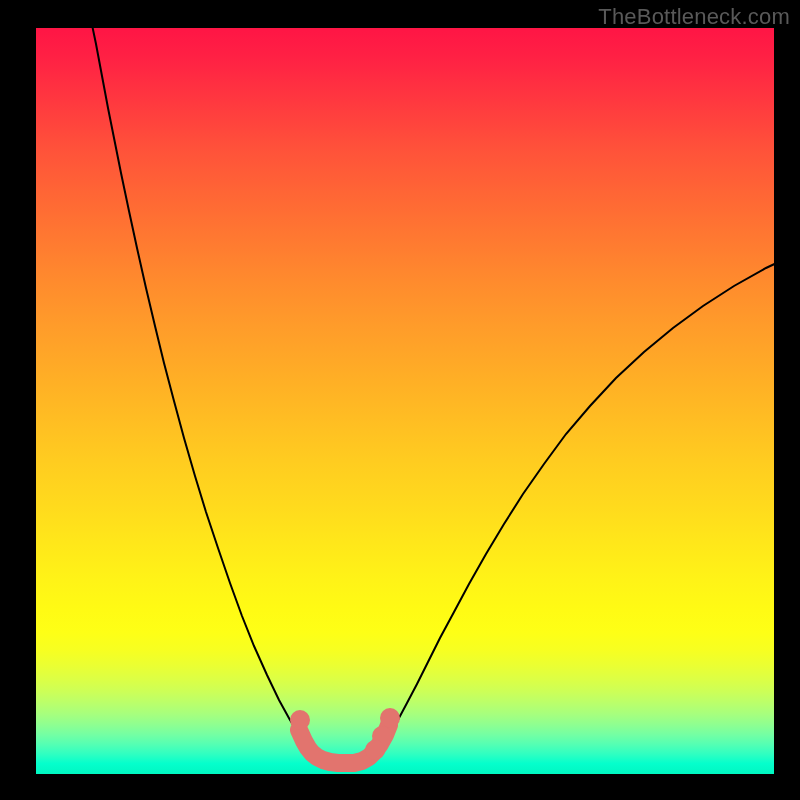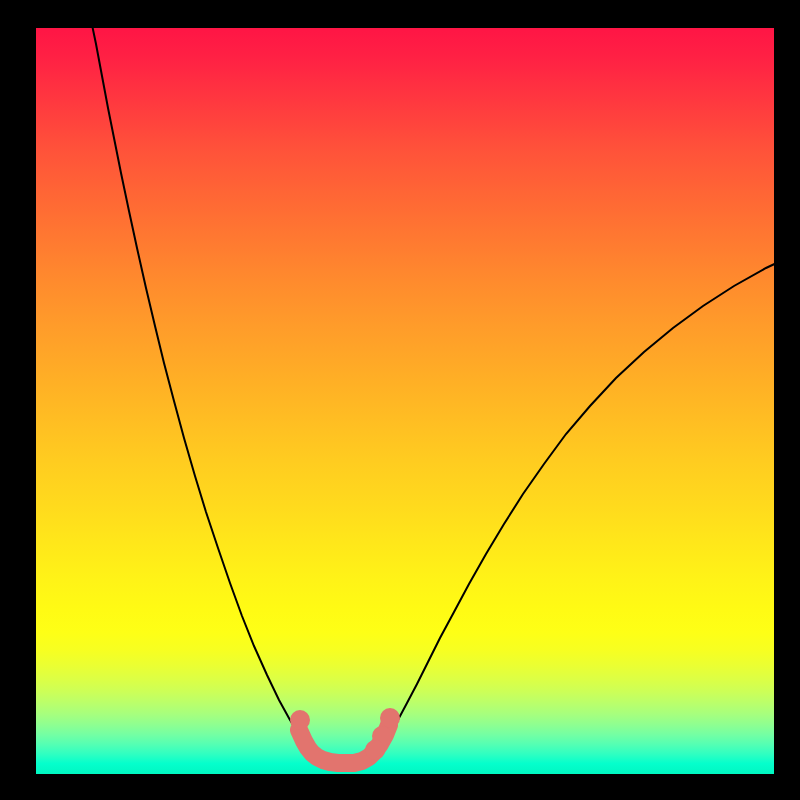--- a/index.html
+++ b/index.html
@@ -73,20 +73,21 @@
     width: 738px;
     height: 746px;
     overflow: visible;
   }
 </style>
 </head>
 <body>
 
 <div class="frame">
   <div class="plot"></div>
+  <div class="watermark">TheBottleneck.com</div>
 
   <svg class="overlay" viewBox="0 0 738 746">
     <path fill="none" stroke="#000" stroke-width="2" d="M 55 -8 L 60 16 L 66 48 L 72 80 L 78 110 L 85 145 L 93 183 L 101 220 L 110 260 L 119 298 L 128 335 L 138 373 L 148 410 L 159 448 L 170 484 L 182 520 L 194 555 L 206 588 L 218 618 L 231 647 L 243 672 L 254 692 L 263 706 L 271 716 L 278 723 L 286 728 L 294 732 L 302 734 L 308 735 L 315 735 L 322 734 L 330 731 L 337 726 L 343 720 L 349 712 L 356 702 L 363 690 L 371 675 L 381 656 L 392 634 L 404 610 L 418 584 L 433 556 L 450 526 L 468 496 L 487 466 L 508 436 L 530 406 L 554 378 L 580 350 L 608 324 L 637 300 L 667 278 L 698 258 L 730 240 L 747 232"></path>
 
     <path stroke-width="18" stroke-linecap="round" stroke-linejoin="round" fill="none" d="M 263 702 L 268 713 L 272 720 L 276 725 L 281 729 L 287 732 L 294 734 L 302 735 L 310 735 L 318 735 L 326 733 L 333 729 L 339 723 L 344 716 L 349 707 L 353 697" stroke="#e2746e"></path>
 
     <g>
         <circle cx="264" cy="692" r="10" fill="#e2746e"></circle>
         <circle cx="354" cy="690" r="10" fill="#e2746e"></circle>
         <circle cx="346" cy="708" r="10" fill="#e2746e"></circle>

